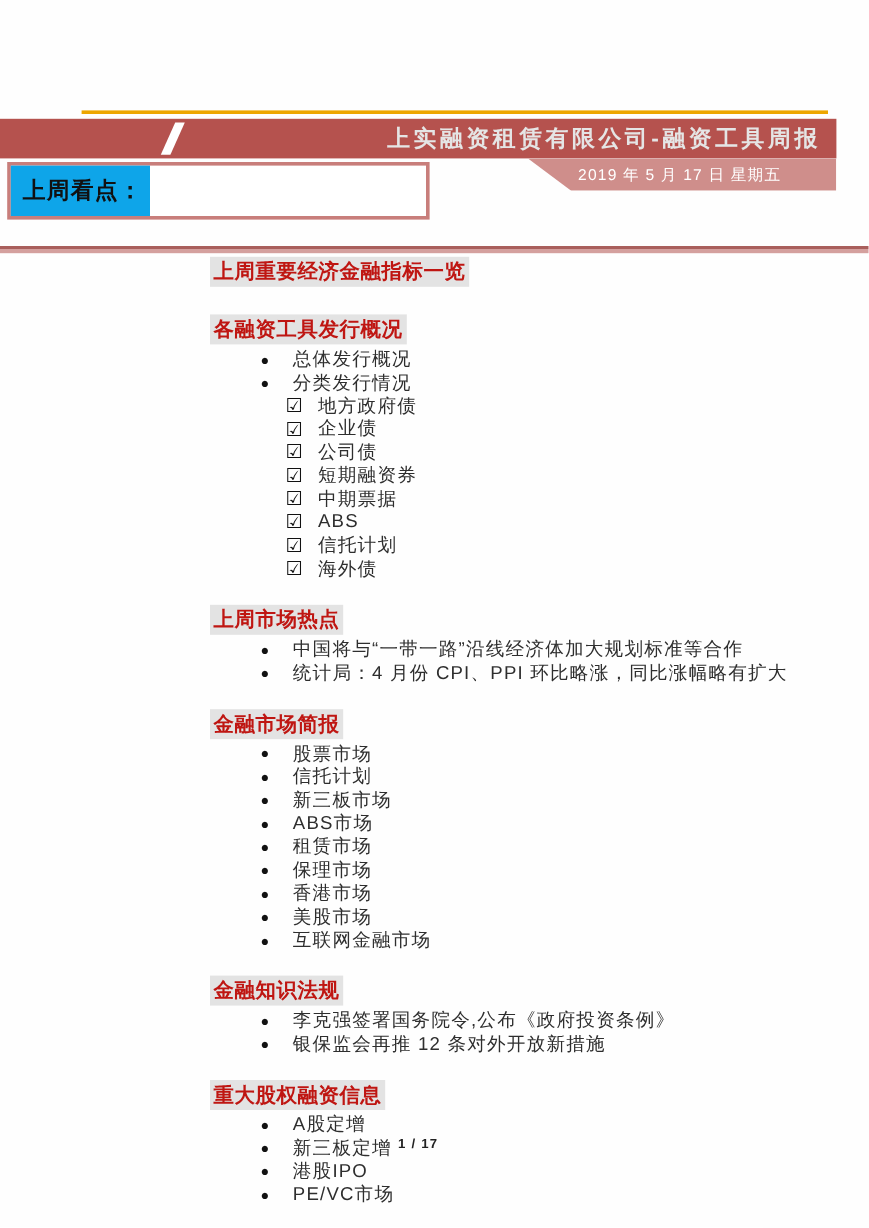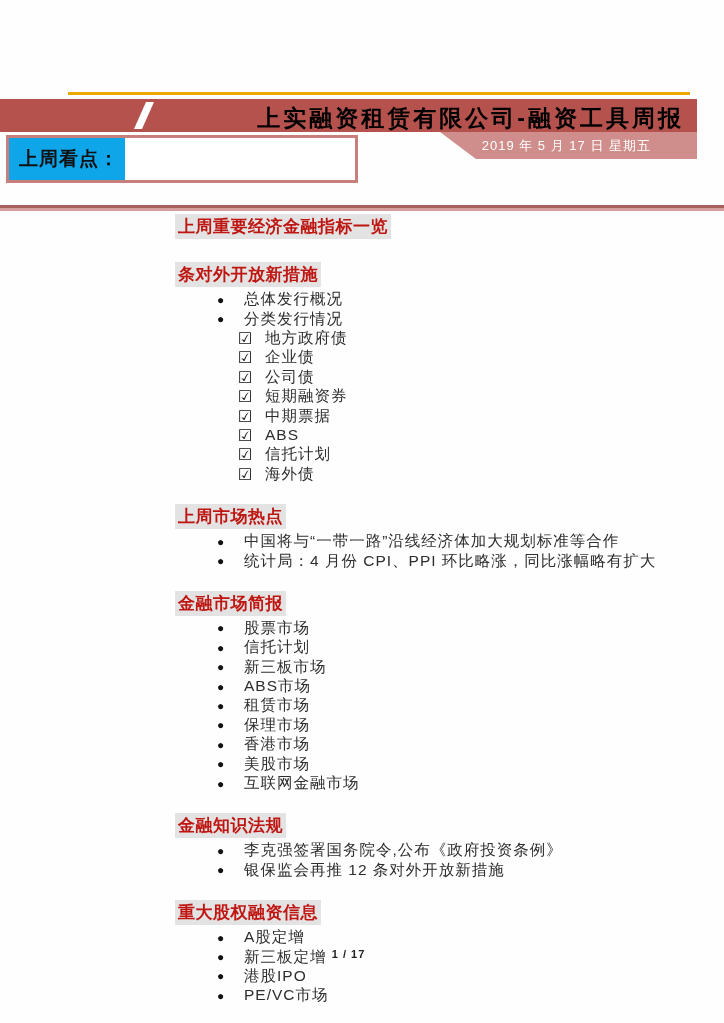--- a/index.html
+++ b/index.html
@@ -28,22 +28,22 @@
   .gold-line{position:absolute;left:68px;top:92px;width:622px;height:3px;background:#eda600;}
   
   .title-bar{
     position:absolute;left:0;top:99px;width:697px;height:33px;background:#b5524e;
   }
   .title-bar .slash{
     position:absolute;left:140px;top:3px;width:8px;height:27px;background:#ffffff;
     transform:skewX(-24deg);
   }
   .title-bar .title-text{
-    position:absolute;right:13px;top:4px;color:#000000;font-weight:bold;
-    font-size:23px;letter-spacing:3px;white-space:nowrap;
+    position:absolute;right:13px;top:4px;color:#e5e5e5;font-weight:bold;
+    font-size:19px;letter-spacing:3px;white-space:nowrap;
   }
   
   .date-bar{
     position:absolute;left:440px;top:132px;width:257px;height:27px;background:#cf8e8b;
     clip-path:polygon(0 0, 100% 0, 100% 100%, 14% 100%);
   }
   .date-bar .date-text{
     position:absolute;right:46px;top:5px;color:#ffffff;font-weight:normal;font-size:13px;
     letter-spacing:1px;white-space:nowrap;text-align:right;
   }
@@ -103,21 +103,21 @@
   </div>
 
   <div class="highlight-box">
     <div class="highlight-label">上周看点：</div>
   </div>
 
   <div class="separator"></div>
 
   <div class="toc">
       <div class="section"><div class="section-title">上周重要经济金融指标一览</div></div>
-      <div class="section"><div class="section-title">条对外开放新措施</div><div class="item bullet">
+      <div class="section"><div class="section-title">各融资工具发行概况</div><div class="item bullet">
           <span class="marker">●</span>
           <span>总体发行概况</span>
         </div><div class="item bullet">
           <span class="marker">●</span>
           <span>分类发行情况</span>
         </div><div class="item check">
           <span class="marker">☑</span>
           <span>地方政府债</span>
         </div><div class="item check">
           <span class="marker">☑</span>

